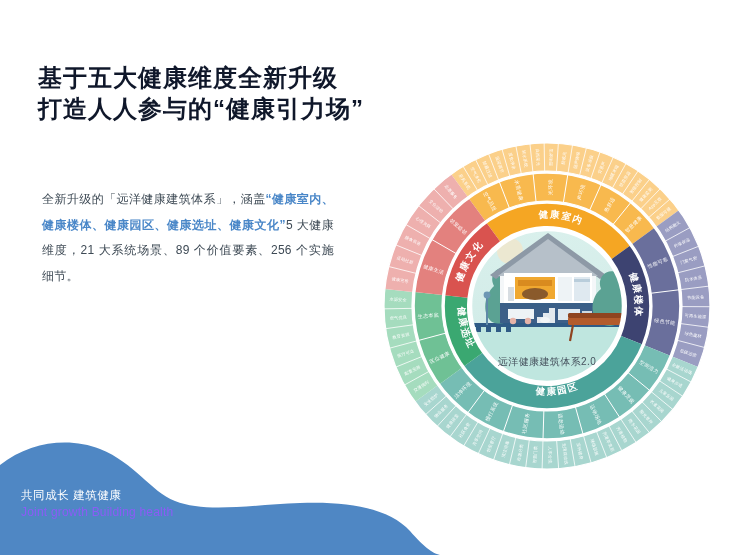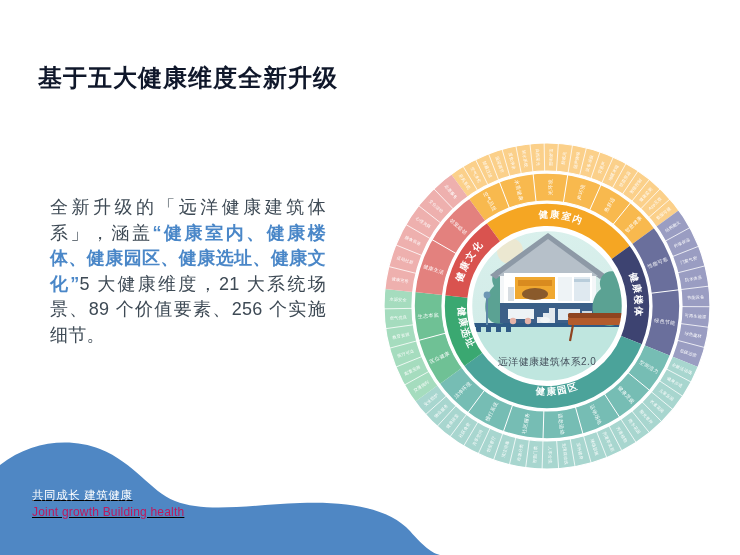--- a/index.html
+++ b/index.html
@@ -13,30 +13,30 @@
   
   .title-block{position:absolute;left:38px;top:62px;width:420px;}
   .title-line{
     font-size:24px;font-weight:bold;color:#0f172a;
     letter-spacing:1px;line-height:31px;white-space:nowrap;
   }
 
   
   .body-block{position:absolute;left:38px;top:183px;width:300px;}
   .body-p{
-    font-size:18px;line-height:25.5px;color:#3e4a55;
-    letter-spacing:.3px;text-align:justify;margin:12px;
+    font-size:12px;line-height:25.5px;color:#3e4a55;
+    letter-spacing:.3px;text-align:justify;margin:4px;
   }
   .body-p .hl{color:#4a87c8;font-weight:bold;}
 
   
   .footer-wave{position:absolute;left:0;bottom:0;width:740px;height:120px;}
-  .footer-text{position:absolute;left:32px;bottom:34px;z-index:3;text-decoration:underline;}
+  .footer-text{position:absolute;left:21px;bottom:34px;z-index:3;}
   .footer-cn{font-size:11.5px;color:#ffffff;letter-spacing:.6px;line-height:17px;}
-  .footer-en{font-size:12px;color:#be185d;letter-spacing:.2px;line-height:17px;text-align:center;}
+  .footer-en{font-size:12px;color:#8b5cf6;letter-spacing:.2px;line-height:17px;text-align:center;}
 
   
   .wheel-wrap{position:absolute;left:382px;top:147px;width:330px;height:318px;}
   .wheel-wrap svg{display:block;overflow:visible;}
   .ringlabel{
     font-family:"Liberation Sans","DejaVu Sans",sans-serif;
     font-size:9.5px;fill:#ffffff;letter-spacing:1.6px;font-weight:bold;
   }
   .tinylabel{
     font-family:"Liberation Sans","DejaVu Sans",sans-serif;
@@ -51,20 +51,21 @@
     font-size:10px;fill:#46525e;letter-spacing:.4px;
   }
 </style>
 </head>
 <body>
 
 <div id="page">
 
   <div class="title-block">
     <div class="title-line">基于五大健康维度全新升级</div>
+    <div class="title-line">打造人人参与的“健康引力场”</div>
   </div>
 
   <div class="body-block">
     <p class="body-p">
       <span>全新升级的「远洋健康建筑体系」，涵盖</span><span class="hl">“</span><span class="hl">健康室内、健康楼体、健康园区、健康选址、健康文化</span><span class="hl">”</span><span>5 大健康维度，21 大系统场景、89 个价值要素、256 个实施细节。</span>
     </p>
   </div>
 
   <div class="wheel-wrap">
     <svg id="wheel-svg" width="330" height="318" viewBox="0 0 330 318">

